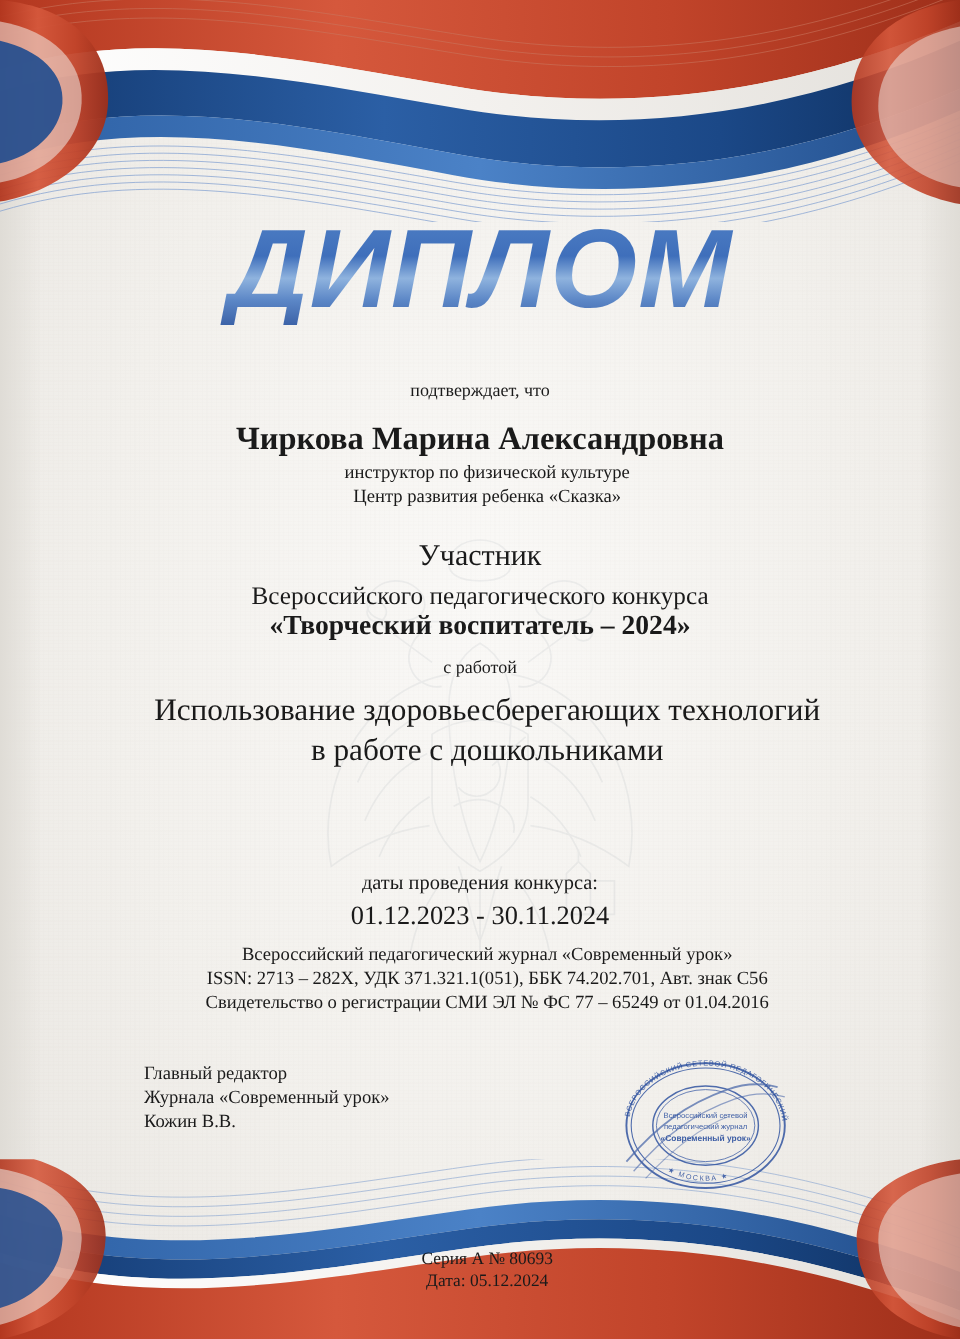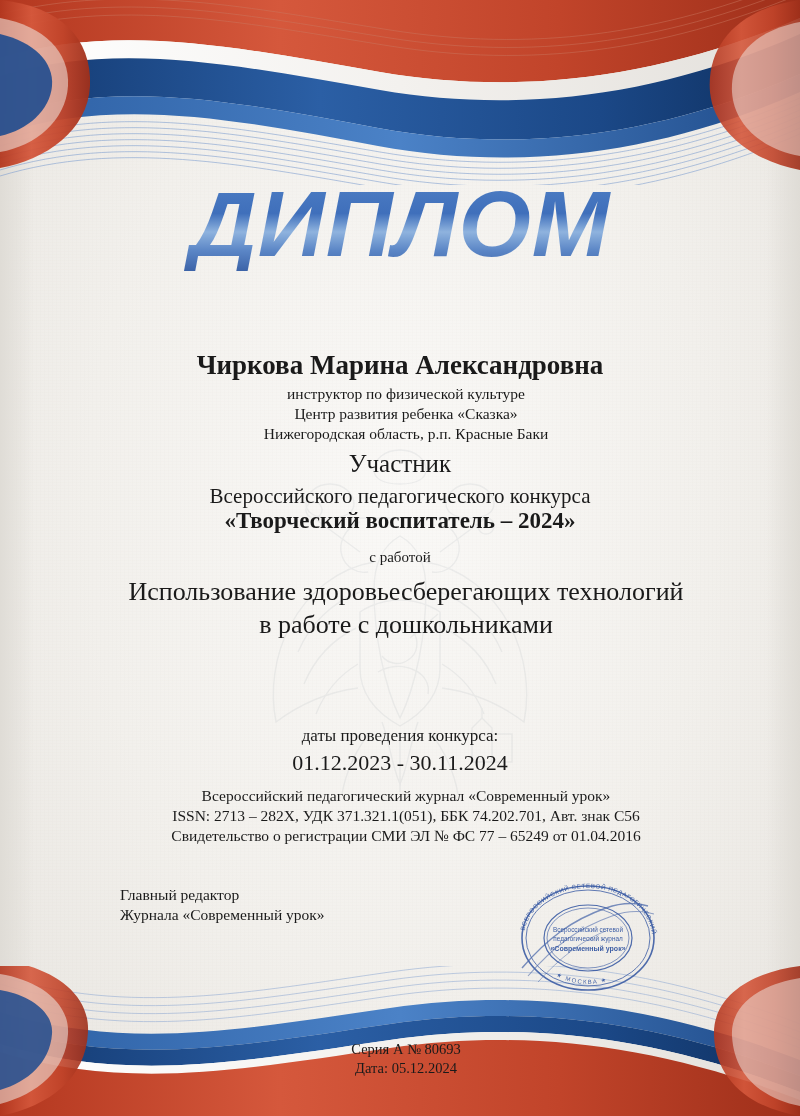--- a/index.html
+++ b/index.html
@@ -281,27 +281,27 @@
       <path d="M262 330 l0 -34 l10 -10 l10 10 l0 34 z"></path>
       <path d="M262 302 l40 0 l0 28 l-40 0"></path>
       <path d="M272 286 l0 -10"></path>
     </g>
   </svg>
 
   <div class="content">
 
     <div class="title">ДИПЛОМ</div>
 
+    <div class="confirm">подтверждает, что</div>
 
     <div class="recipient">Чиркова Марина Александровна</div>
 
     <div class="role-block">
       <div class="line">инструктор по физической культуре</div>
       <div class="line">Центр развития ребенка «Сказка»</div>
-      <div class="line">Нижегородская область, р.п. Красные Баки</div>
     </div>
 
     <div class="award">Участник</div>
     <div class="contest">Всероссийского педагогического конкурса</div>
     <div class="contest-name">«Творческий воспитатель – 2024»</div>
 
     <div class="with-work">с работой</div>
 
     <div class="work-title">
       <div class="line">Использование здоровьесберегающих технологий</div>
@@ -313,20 +313,21 @@
 
     <div class="journal-block">
       <div class="line">Всероссийский педагогический журнал «Современный урок»</div>
       <div class="line">ISSN: 2713 – 282X, УДК 371.321.1(051), ББК 74.202.701, Авт. знак С56</div>
       <div class="line">Свидетельство о регистрации СМИ ЭЛ № ФС 77 – 65249 от 01.04.2016</div>
     </div>
 
     <div class="signature">
       <div class="line">Главный редактор</div>
       <div class="line">Журнала «Современный урок»</div>
+      <div class="line">Кожин В.В.</div>
     </div>
 
     <div class="stamp">
       <svg viewBox="0 0 160 130">
         <defs>
           <path id="arcOuter" d="M 16,66 A 64,50 0 1 1 144,66"></path>
           <path id="arcBottom" d="M 26,70 A 54,42 0 1 0 134,70"></path>
         </defs>
         <g stroke="#2b4f9e" fill="none" opacity="0.82">
           <ellipse cx="80" cy="66" rx="66" ry="52" stroke-width="1.6"></ellipse>

